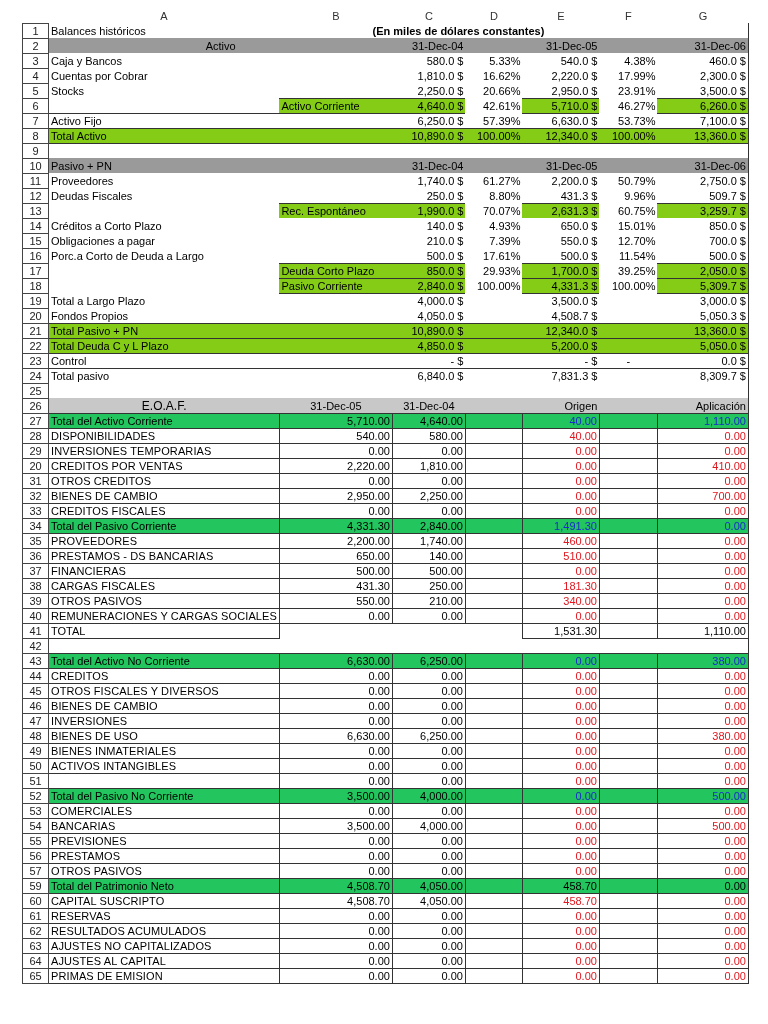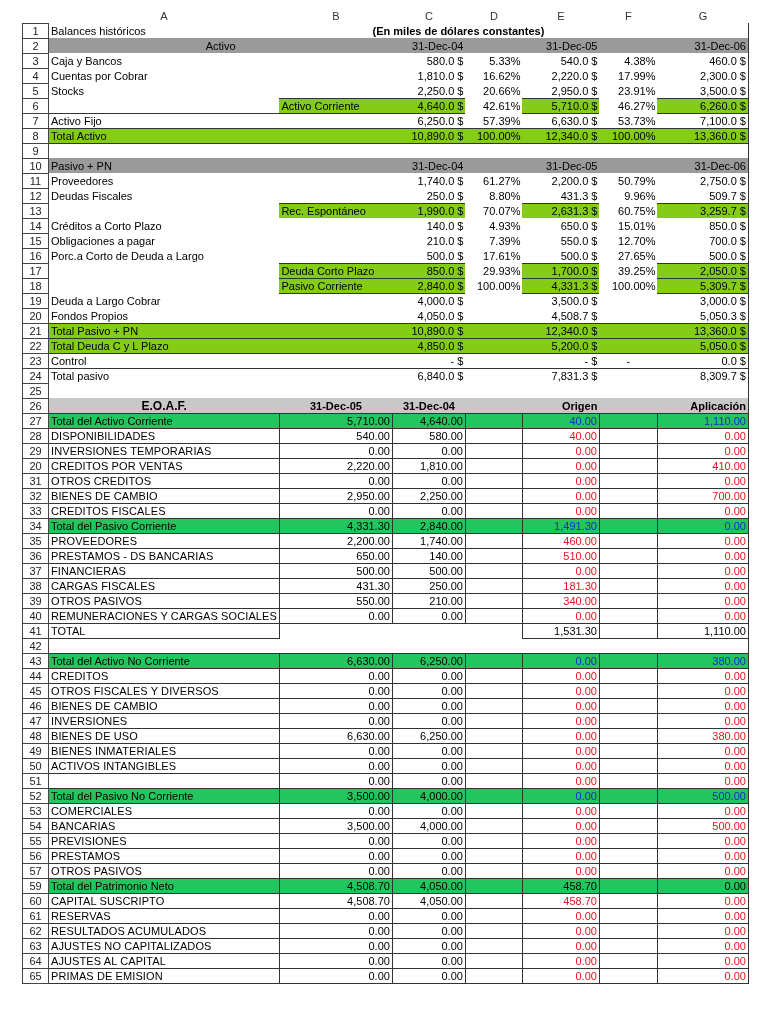--- a/index.html
+++ b/index.html
@@ -9,21 +9,21 @@
   #sheet col.rh{width:26px;} #sheet col.cA{width:229px;} #sheet col.cB{width:113px;}
   #sheet col.cC{width:73px;} #sheet col.cD{width:57px;} #sheet col.cE{width:77px;}
   #sheet col.cF{width:58px;} #sheet col.cG{width:91px;}
   tr.colhdr td{font-size:9px;text-align:center;color:#333;border:1px solid #444;height:8px;line-height:8px;}
   td.rn{font-size:8px;text-align:center;border:1px solid #444 !important;color:#222;}
   td.num{text-align:right;}
   td.ctr{text-align:center;}
   td.gray{background:#9a9a9a;}
   td.lgray{background:#84cc16;}
   td.yel{background:#22c55e;}
-  td.ehdr{background:#c8c8c8;font-weight:bold;font-size:11px;}
+  td.ehdr{background:#c8c8c8;font-weight:normal;font-size:11px;}
   td.small{font-size:7px;font-weight:normal;letter-spacing:0.1px;}
   td.big{font-size:12px;}
   td.bt{border-top:1px solid #333 !important;}
   td.bb{border-bottom:1px solid #333 !important;}
   td.bx{border:1px solid #333 !important;}
   td.red{color:#e0161e;} td.blue{color:#1a2cc8;}
   td.redge{border-right:1px solid #333 !important;}
 </style>
 </head>
 <body>
@@ -196,21 +196,21 @@
         <td class="num">12.70%</td>
         <td class="num  redge">700.0 $</td>
       </tr>
       <tr>
         <td class="rn">16</td>
         <td>Porc.a Corto de Deuda a Largo</td>
         <td></td>
         <td class="num ">500.0 $</td>
         <td class="num">17.61%</td>
         <td class="num ">500.0 $</td>
-        <td class="num">27.65%</td>
+        <td class="num">11.54%</td>
         <td class="num  redge">500.0 $</td>
       </tr>
       <tr>
         <td class="rn">17</td>
         <td></td>
         <td class="lgray bt ">Deuda Corto Plazo</td>
         <td class="num lgray bt ">850.0 $</td>
         <td class="num">29.93%</td>
         <td class="num lgray bt ">1,700.0 $</td>
         <td class="num">39.25%</td>
@@ -221,21 +221,21 @@
         <td></td>
         <td class="lgray bt ">Pasivo Corriente</td>
         <td class="num lgray bt ">2,840.0 $</td>
         <td class="num">100.00%</td>
         <td class="num lgray bt ">4,331.3 $</td>
         <td class="num">100.00%</td>
         <td class="num lgray bt  redge">5,309.7 $</td>
       </tr>
       <tr>
         <td class="rn">19</td>
-        <td>Deuda a Largo Cobrar</td>
+        <td>Total a Largo Plazo</td>
         <td class="bt"></td>
         <td class="num bt ">4,000.0 $</td>
         <td class="num"></td>
         <td class="num bt ">3,500.0 $</td>
         <td class="num"></td>
         <td class="num bt  redge">3,000.0 $</td>
       </tr>
       <tr>
         <td class="rn">20</td>
         <td>Fondos Propios</td>

